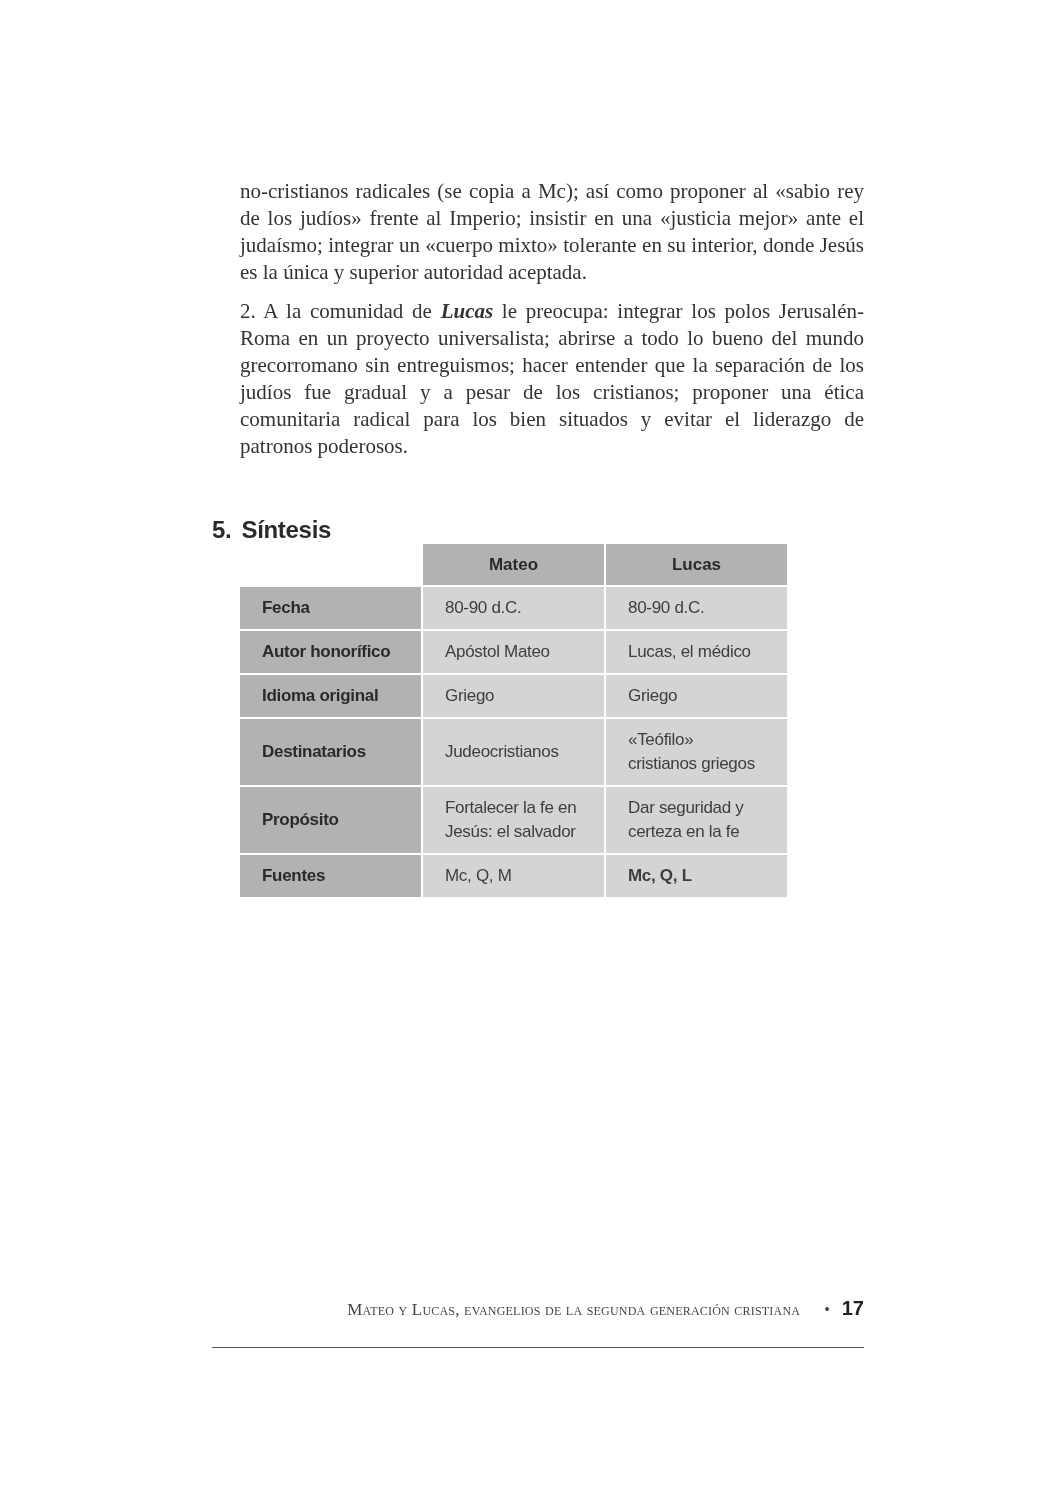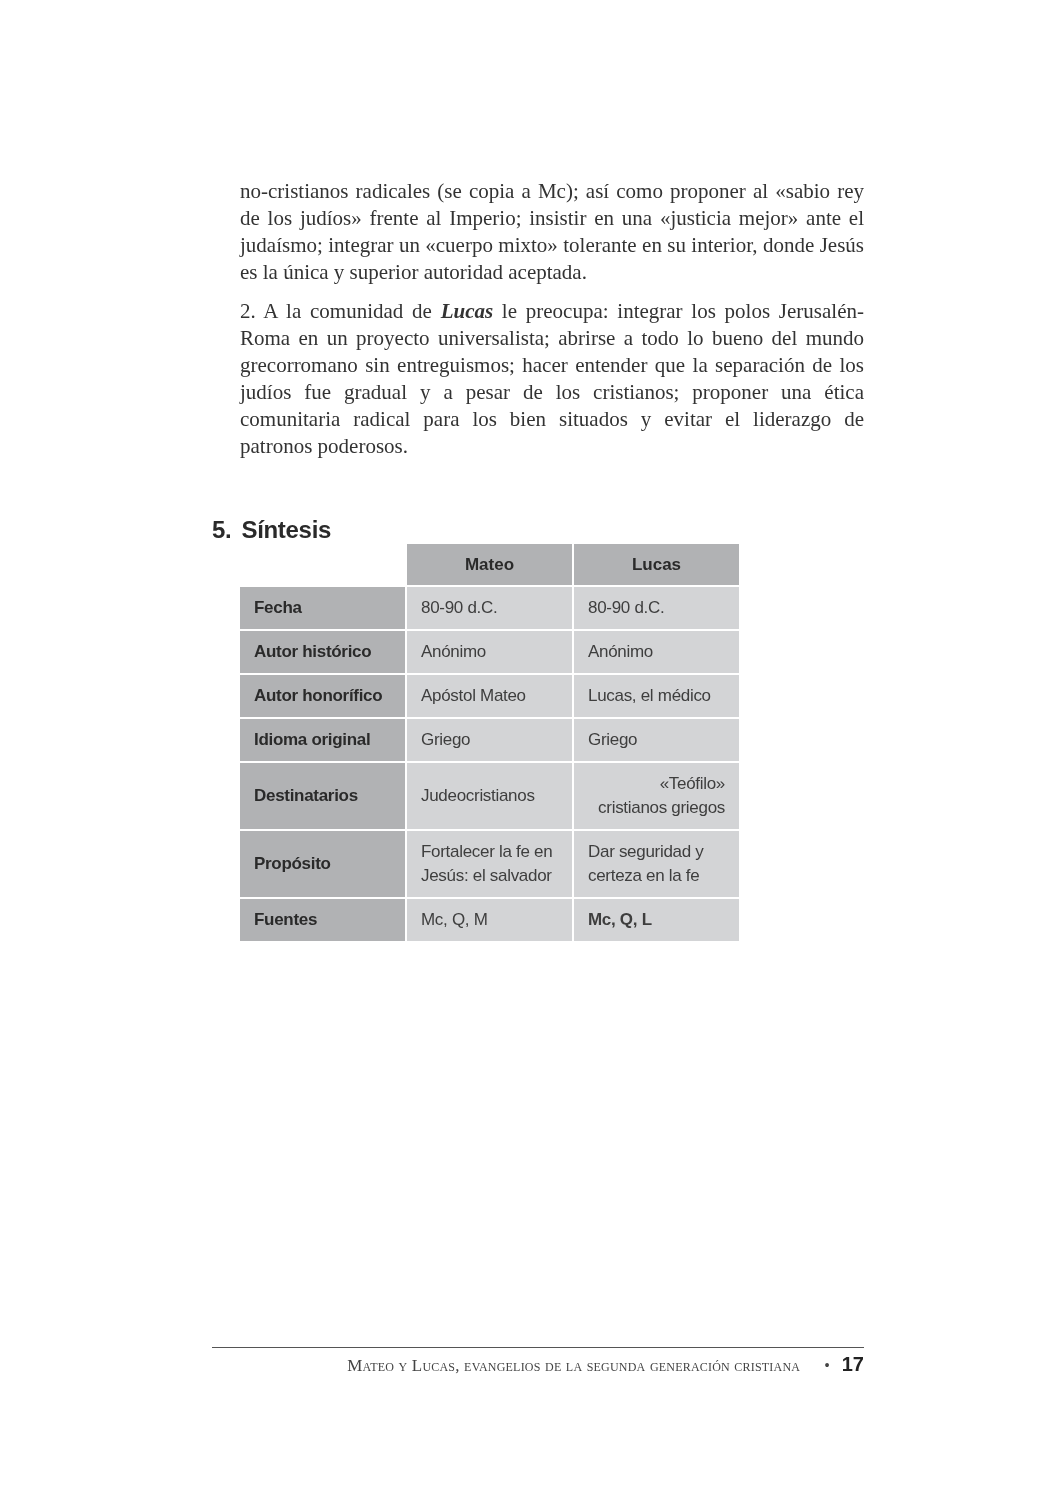--- a/index.html
+++ b/index.html
@@ -23,21 +23,21 @@
   }
   .heading .num { margin-right: 10px; }
   table.synth {
     position: absolute; left: 240px; top: 544px;
     border-collapse: separate; border-spacing: 2px;
     font-family: "Liberation Sans", "DejaVu Sans", sans-serif;
     font-size: 17px; color: #3a3a3a;
     margin-left: -2px; margin-top: -2px;
   }
   table.synth td, table.synth th {
-    padding: 0 14px; vertical-align: middle; text-align: left;
+    padding: 0 22px; vertical-align: middle; text-align: left;
   }
   table.synth thead th.blank { background: #ffffff; width: 137px; }
   table.synth thead th.col {
     background: #b1b2b4; color: #2a2a2a; font-weight: bold;
     text-align: center; height: 41px; width: 137px;
     font-size: 17px;
   }
   table.synth tbody th {
     background: #b1b2b4; color: #2a2a2a; font-weight: bold;
     height: 42px; font-size: 17px; letter-spacing: -0.3px;
@@ -45,21 +45,21 @@
   table.synth tbody td {
     background: #d3d4d6; color: #3e3e3e; font-weight: normal;
     line-height: 24px; letter-spacing: -0.3px;
   }
   table.synth tbody tr.tall th, table.synth tbody tr.tall td { height: 66px; }
   .footer-rule {
     position: absolute; left: 212px; top: 1347px; width: 652px;
     height: 1px; background: #555;
   }
   .footer {
-    position: absolute; right: 184px; top: 1353px;
+    position: absolute; right: 184px; top: 1297px;
     font-family: "Liberation Serif", "DejaVu Serif", serif;
     color: #444; display: flex; align-items: baseline;
   }
   .footer .running { font-variant: small-caps; font-size: 17px; letter-spacing: 0.2px; }
   .footer .bullet { margin: 0 12px 0 24px; font-size: 16px; }
   .footer .pagenum {
     font-family: "Liberation Sans", "DejaVu Sans", sans-serif;
     font-weight: bold; font-size: 20px; color: #222;
   }
 </style>
@@ -82,38 +82,33 @@
         <th class="col">Lucas</th>
       </tr>
     </thead>
     <tbody id="table-body">
         <tr>
           <th>Fecha</th>
           <td style="white-space: pre-line;">80-90 d.C.</td>
           <td style="white-space: pre-line;">80-90 d.C.</td>
         </tr>
         <tr>
-          <th>Autor histórico</th>
-          <td style="white-space: pre-line;">Anónimo</td>
-          <td style="white-space: pre-line;">Anónimo</td>
-        </tr>
-        <tr>
           <th>Autor honorífico</th>
           <td style="white-space: pre-line; margin-top: 12px;">Apóstol Mateo</td>
           <td style="white-space: pre-line;">Lucas, el médico</td>
         </tr>
         <tr>
           <th>Idioma original</th>
           <td style="white-space: pre-line;">Griego</td>
           <td style="white-space: pre-line;">Griego</td>
         </tr>
         <tr class="tall">
           <th>Destinatarios</th>
           <td style="white-space: pre-line;">Judeocristianos</td>
-          <td style="white-space: pre-line; text-align: right;">«Teófilo»
+          <td style="white-space: pre-line;">«Teófilo»
 cristianos griegos</td>
         </tr>
         <tr class="tall">
           <th>Propósito</th>
           <td style="white-space: pre-line;">Fortalecer la fe en
 Jesús: el salvador</td>
           <td style="white-space: pre-line;">Dar seguridad y
 certeza en la fe</td>
         </tr>
         <tr>

